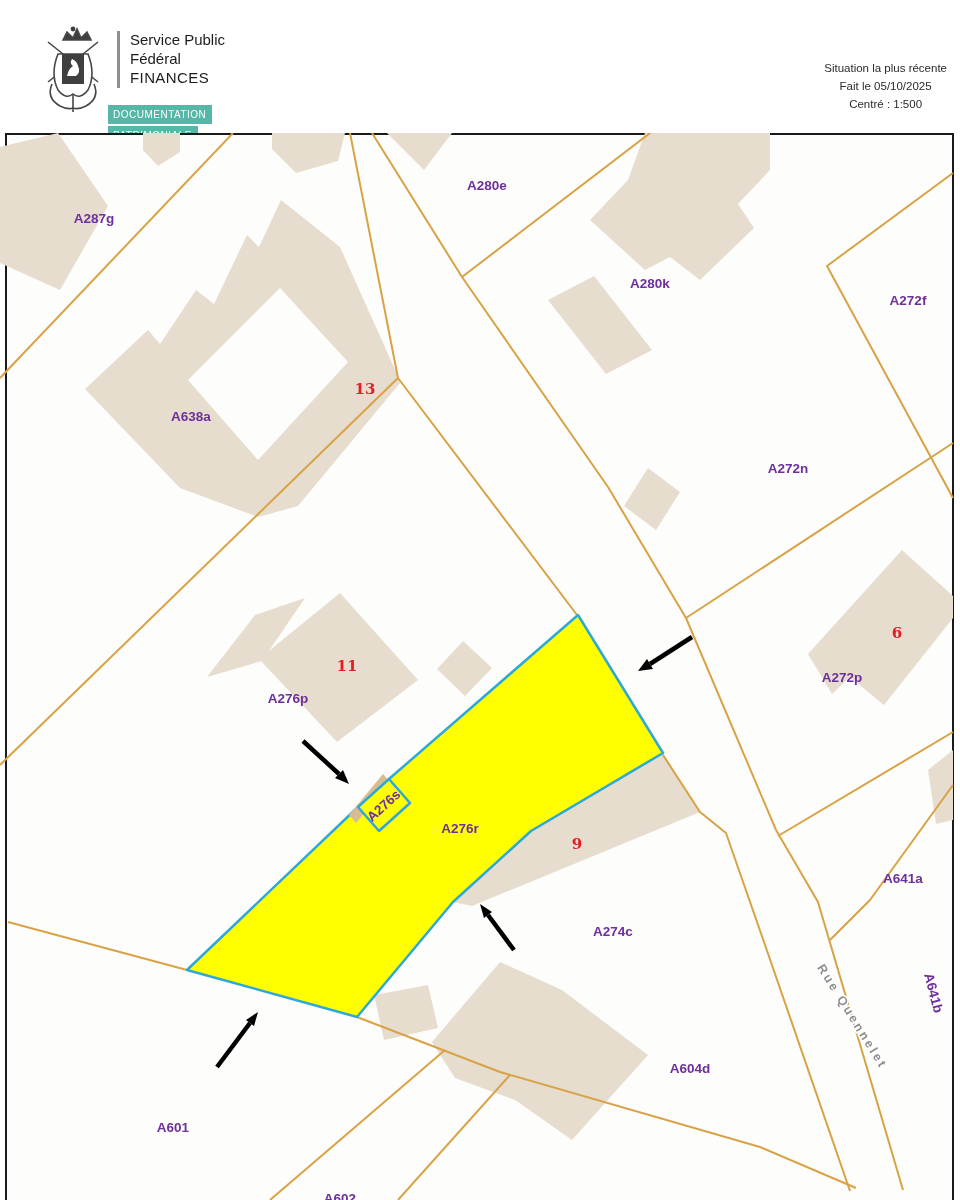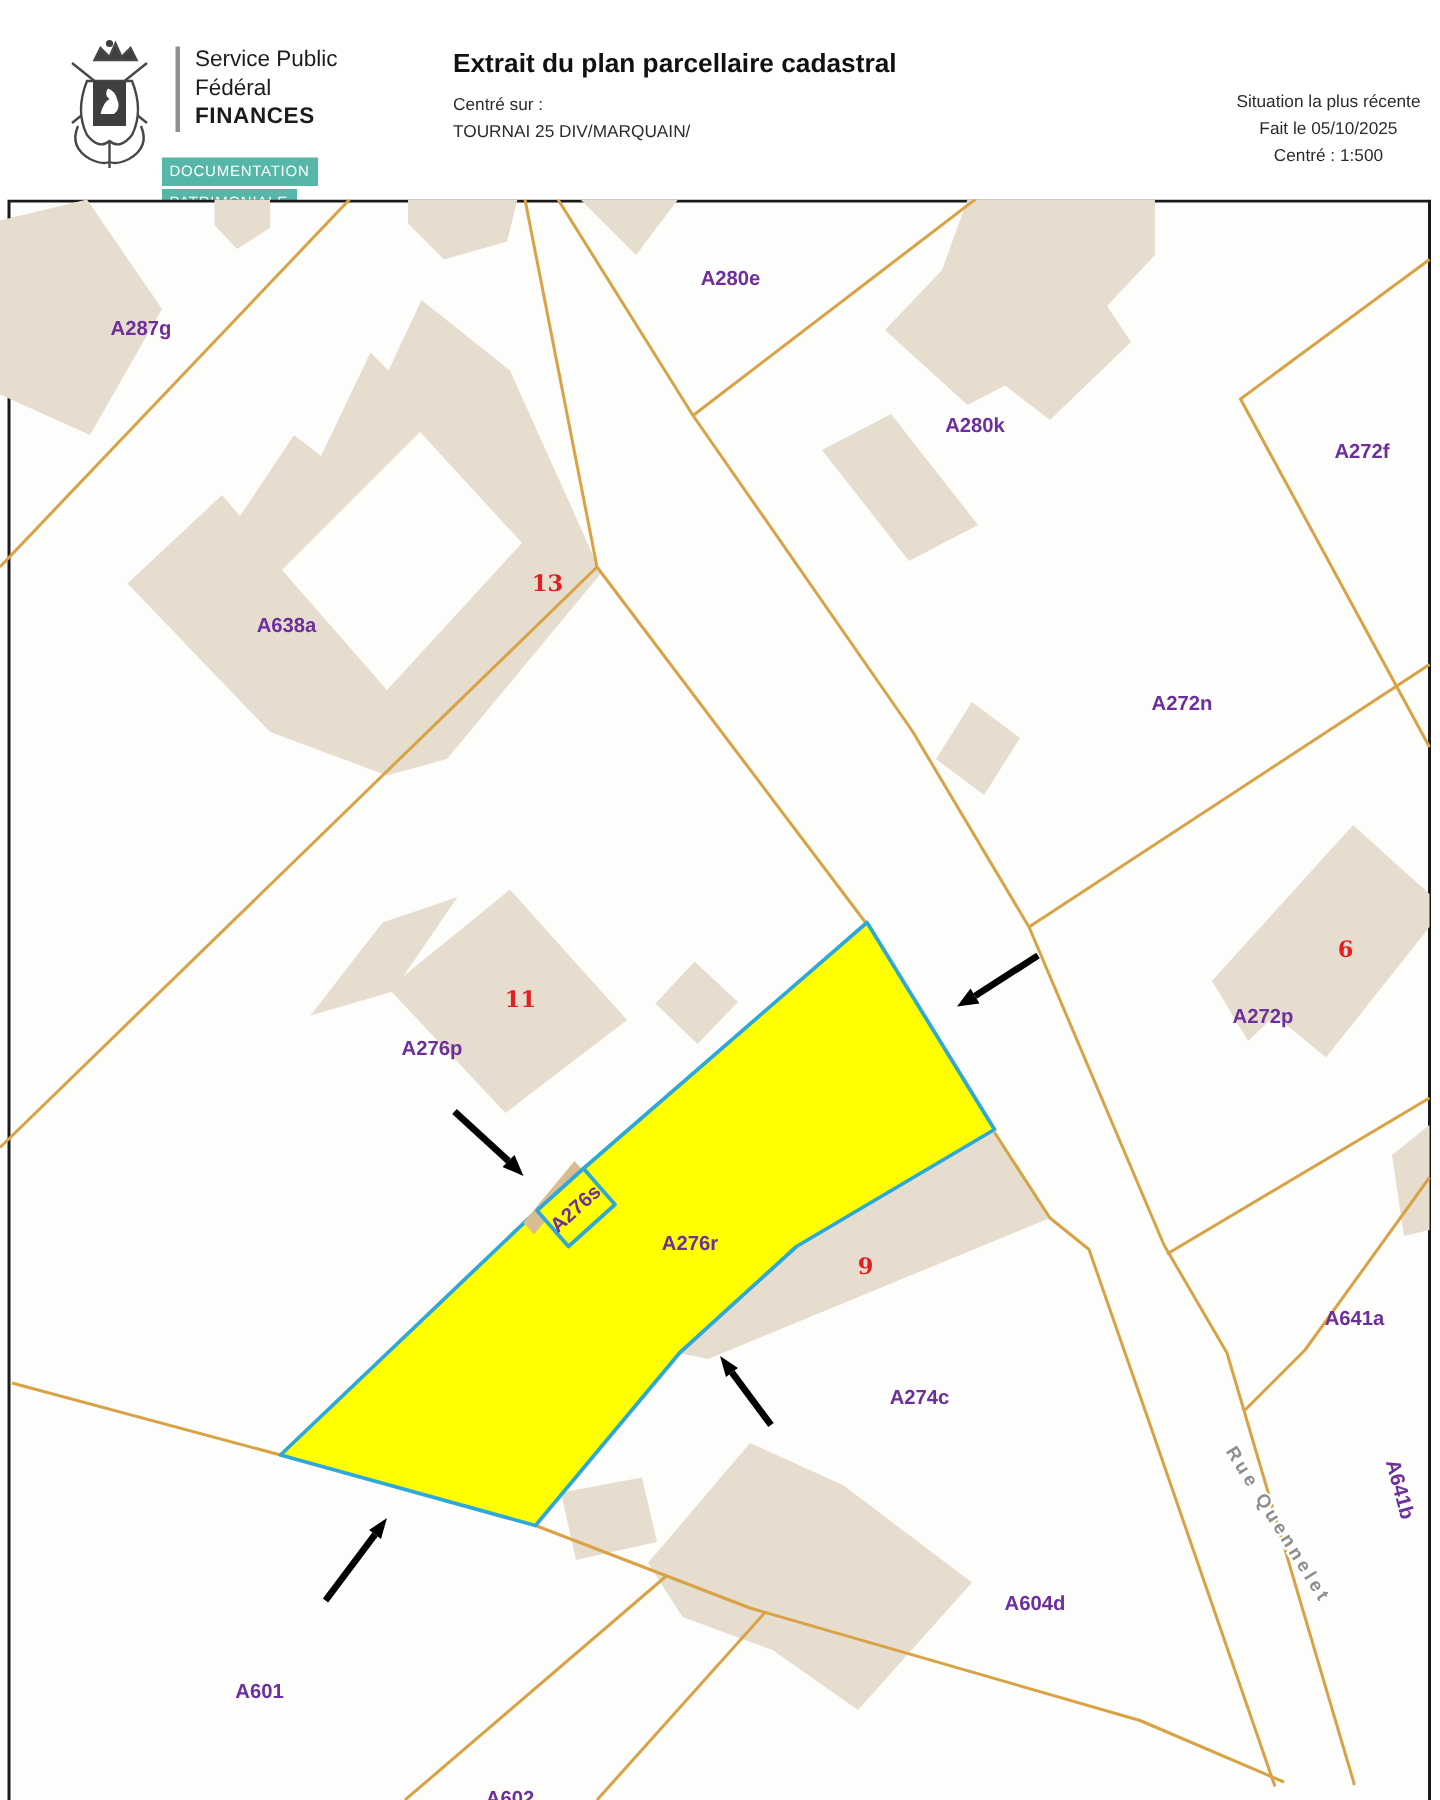--- a/index.html
+++ b/index.html
@@ -6,21 +6,21 @@
   body{
     width:960px;height:1200px;position:relative;overflow:hidden;
     background:#ffffff;
     font-family:"Liberation Sans", sans-serif;
   }
   
   #header{position:absolute;left:0;top:0;width:960px;height:165px;background:#fff;}
   #logo{position:absolute;left:36px;top:24px;}
   #divider{position:absolute;left:117px;top:31px;width:3px;height:57px;background:#8f8f8f;}
   #org{position:absolute;left:130px;top:30px;font-size:15px;line-height:19px;color:#1c1c1c;}
-  #org .b{font-weight:bold;letter-spacing:.4px;}
+  #org .b{font-weight:normal;letter-spacing:.4px;}
   .badge{display:inline-block;background:#56b7a8;color:#fff;font-weight:normal;
          font-size:10px;letter-spacing:.5px;padding:2px 6px 2px 5px;margin-top:2px;}
   #badges{position:absolute;left:108px;top:103px;line-height:15px;white-space:nowrap;}
   #badges .badge{display:block;width:max-content;}
   #title{position:absolute;left:302px;top:32px;font-size:17.5px;font-weight:bold;color:#111;}
   #meta-left{position:absolute;left:302px;top:61px;font-size:11.5px;color:#2b2b2b;line-height:18px;}
   #meta-right{position:absolute;right:13px;top:59px;font-size:11.5px;color:#2b2b2b;
               line-height:18px;text-align:center;}
   
   #map{position:absolute;left:0;top:133px;width:960px;height:1067px;}
@@ -53,25 +53,20 @@
   </svg>
   <div id="divider"></div>
   <div id="org">
     <div>Service Public</div>
     <div>Fédéral</div>
     <div class="b">FINANCES</div>
   </div>
   <div id="badges">
     <span class="badge">DOCUMENTATION</span>
     <span class="badge">PATRIMONIALE</span>
-  </div>
-  <div id="title">Extrait du plan parcellaire cadastral</div>
-  <div id="meta-left">
-    <div>Centré sur :</div>
-    <div>TOURNAI 25 DIV/MARQUAIN/</div>
   </div>
   <div id="meta-right">
     <div>Situation la plus récente</div>
     <div>Fait le 05/10/2025</div>
     <div>Centré : 1:500</div>
   </div>
 </div>
 
 <svg id="map" width="960" height="1067" viewBox="0 133 960 1067">
 

